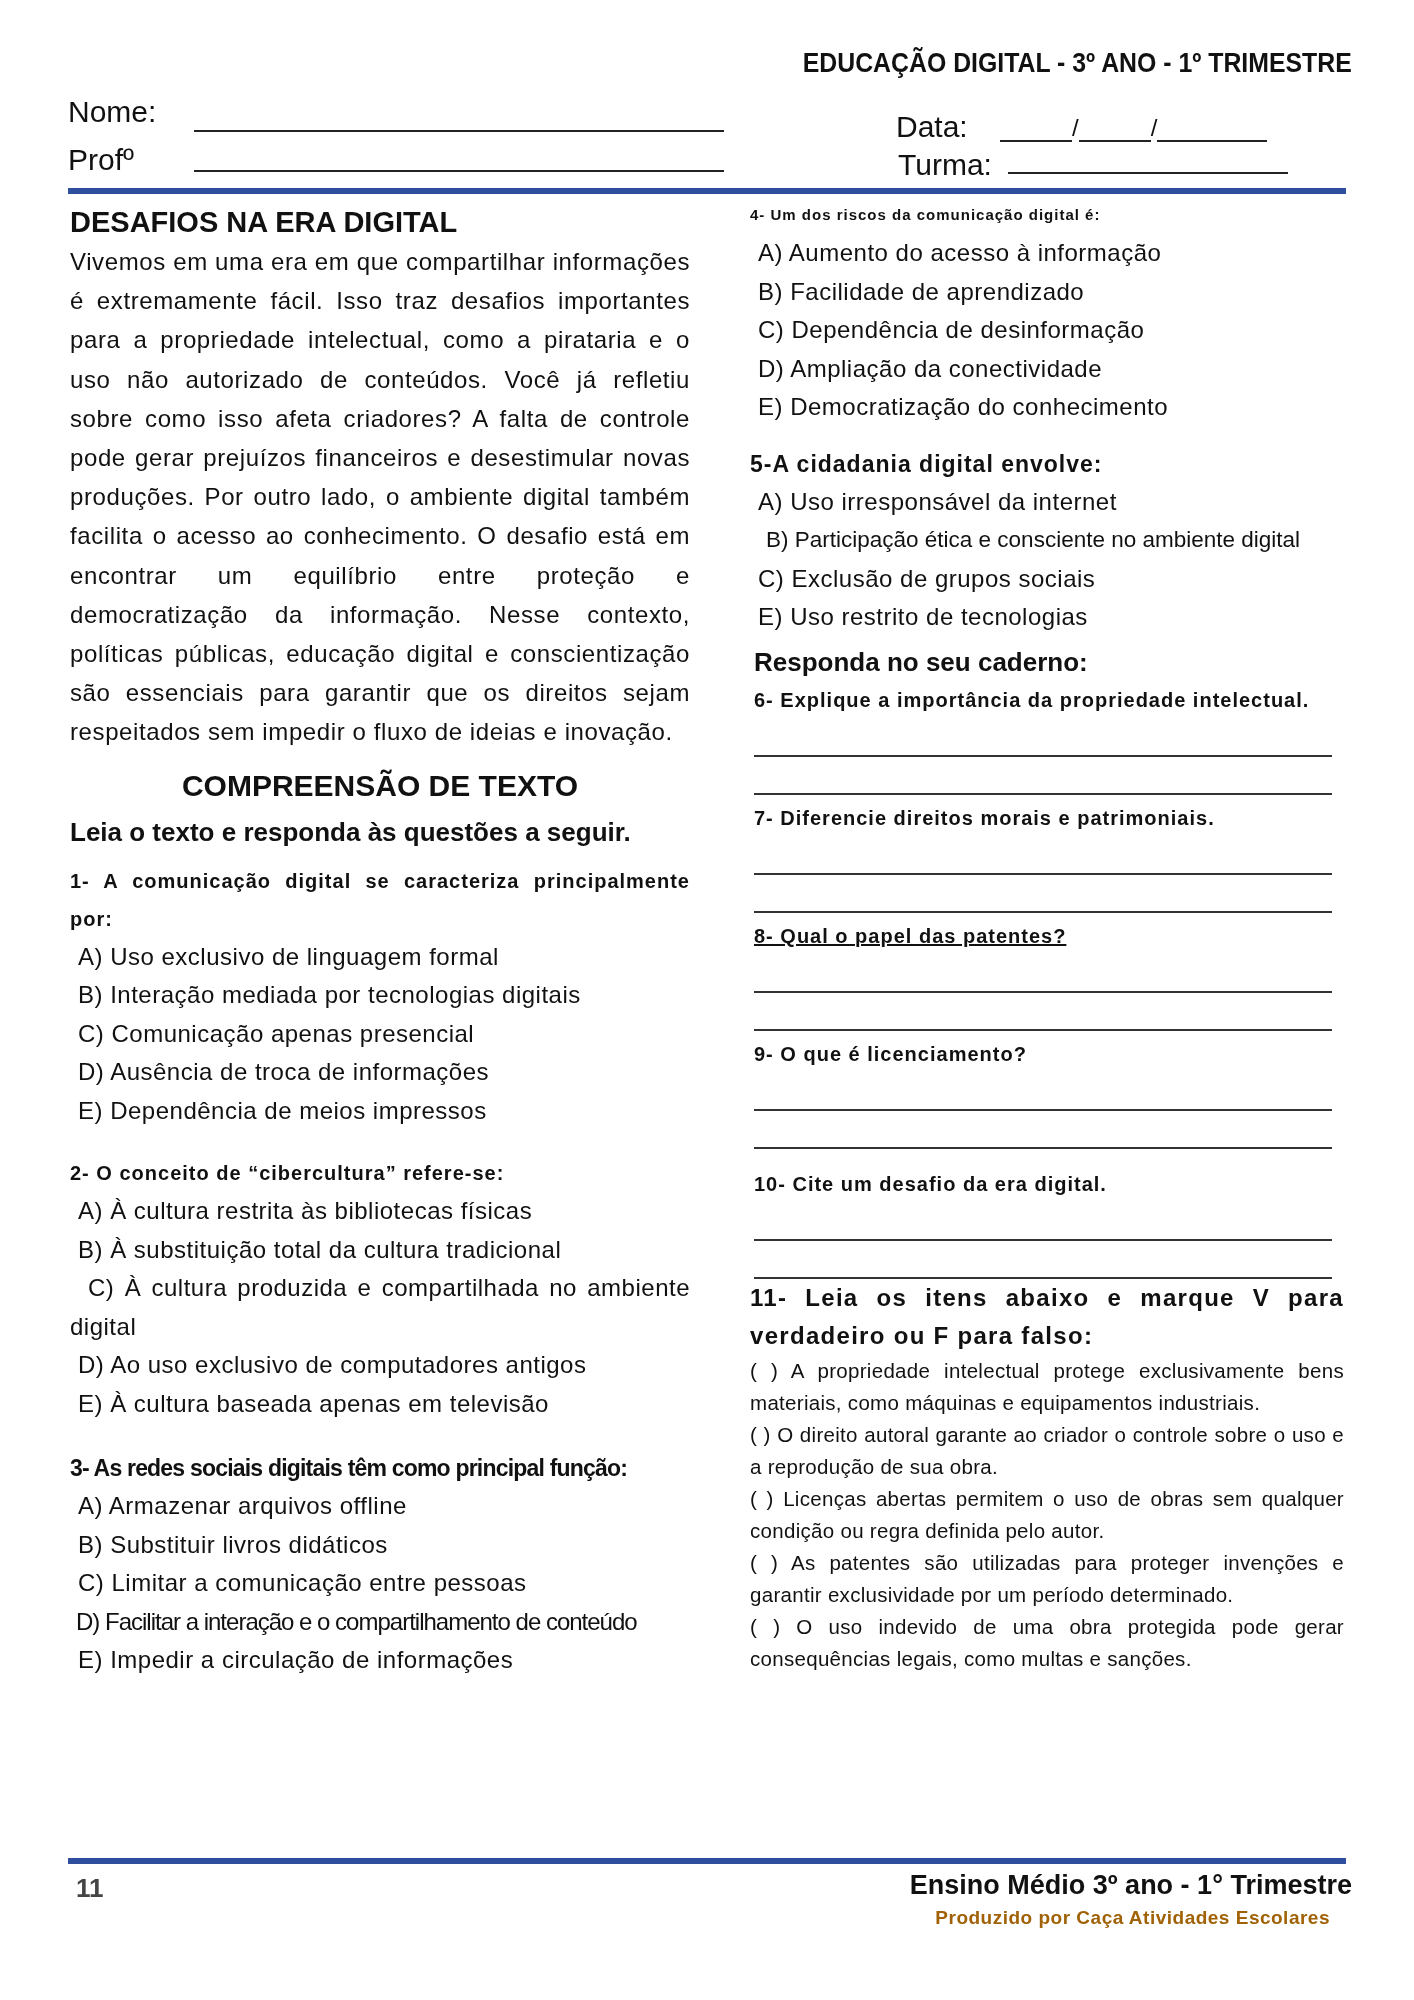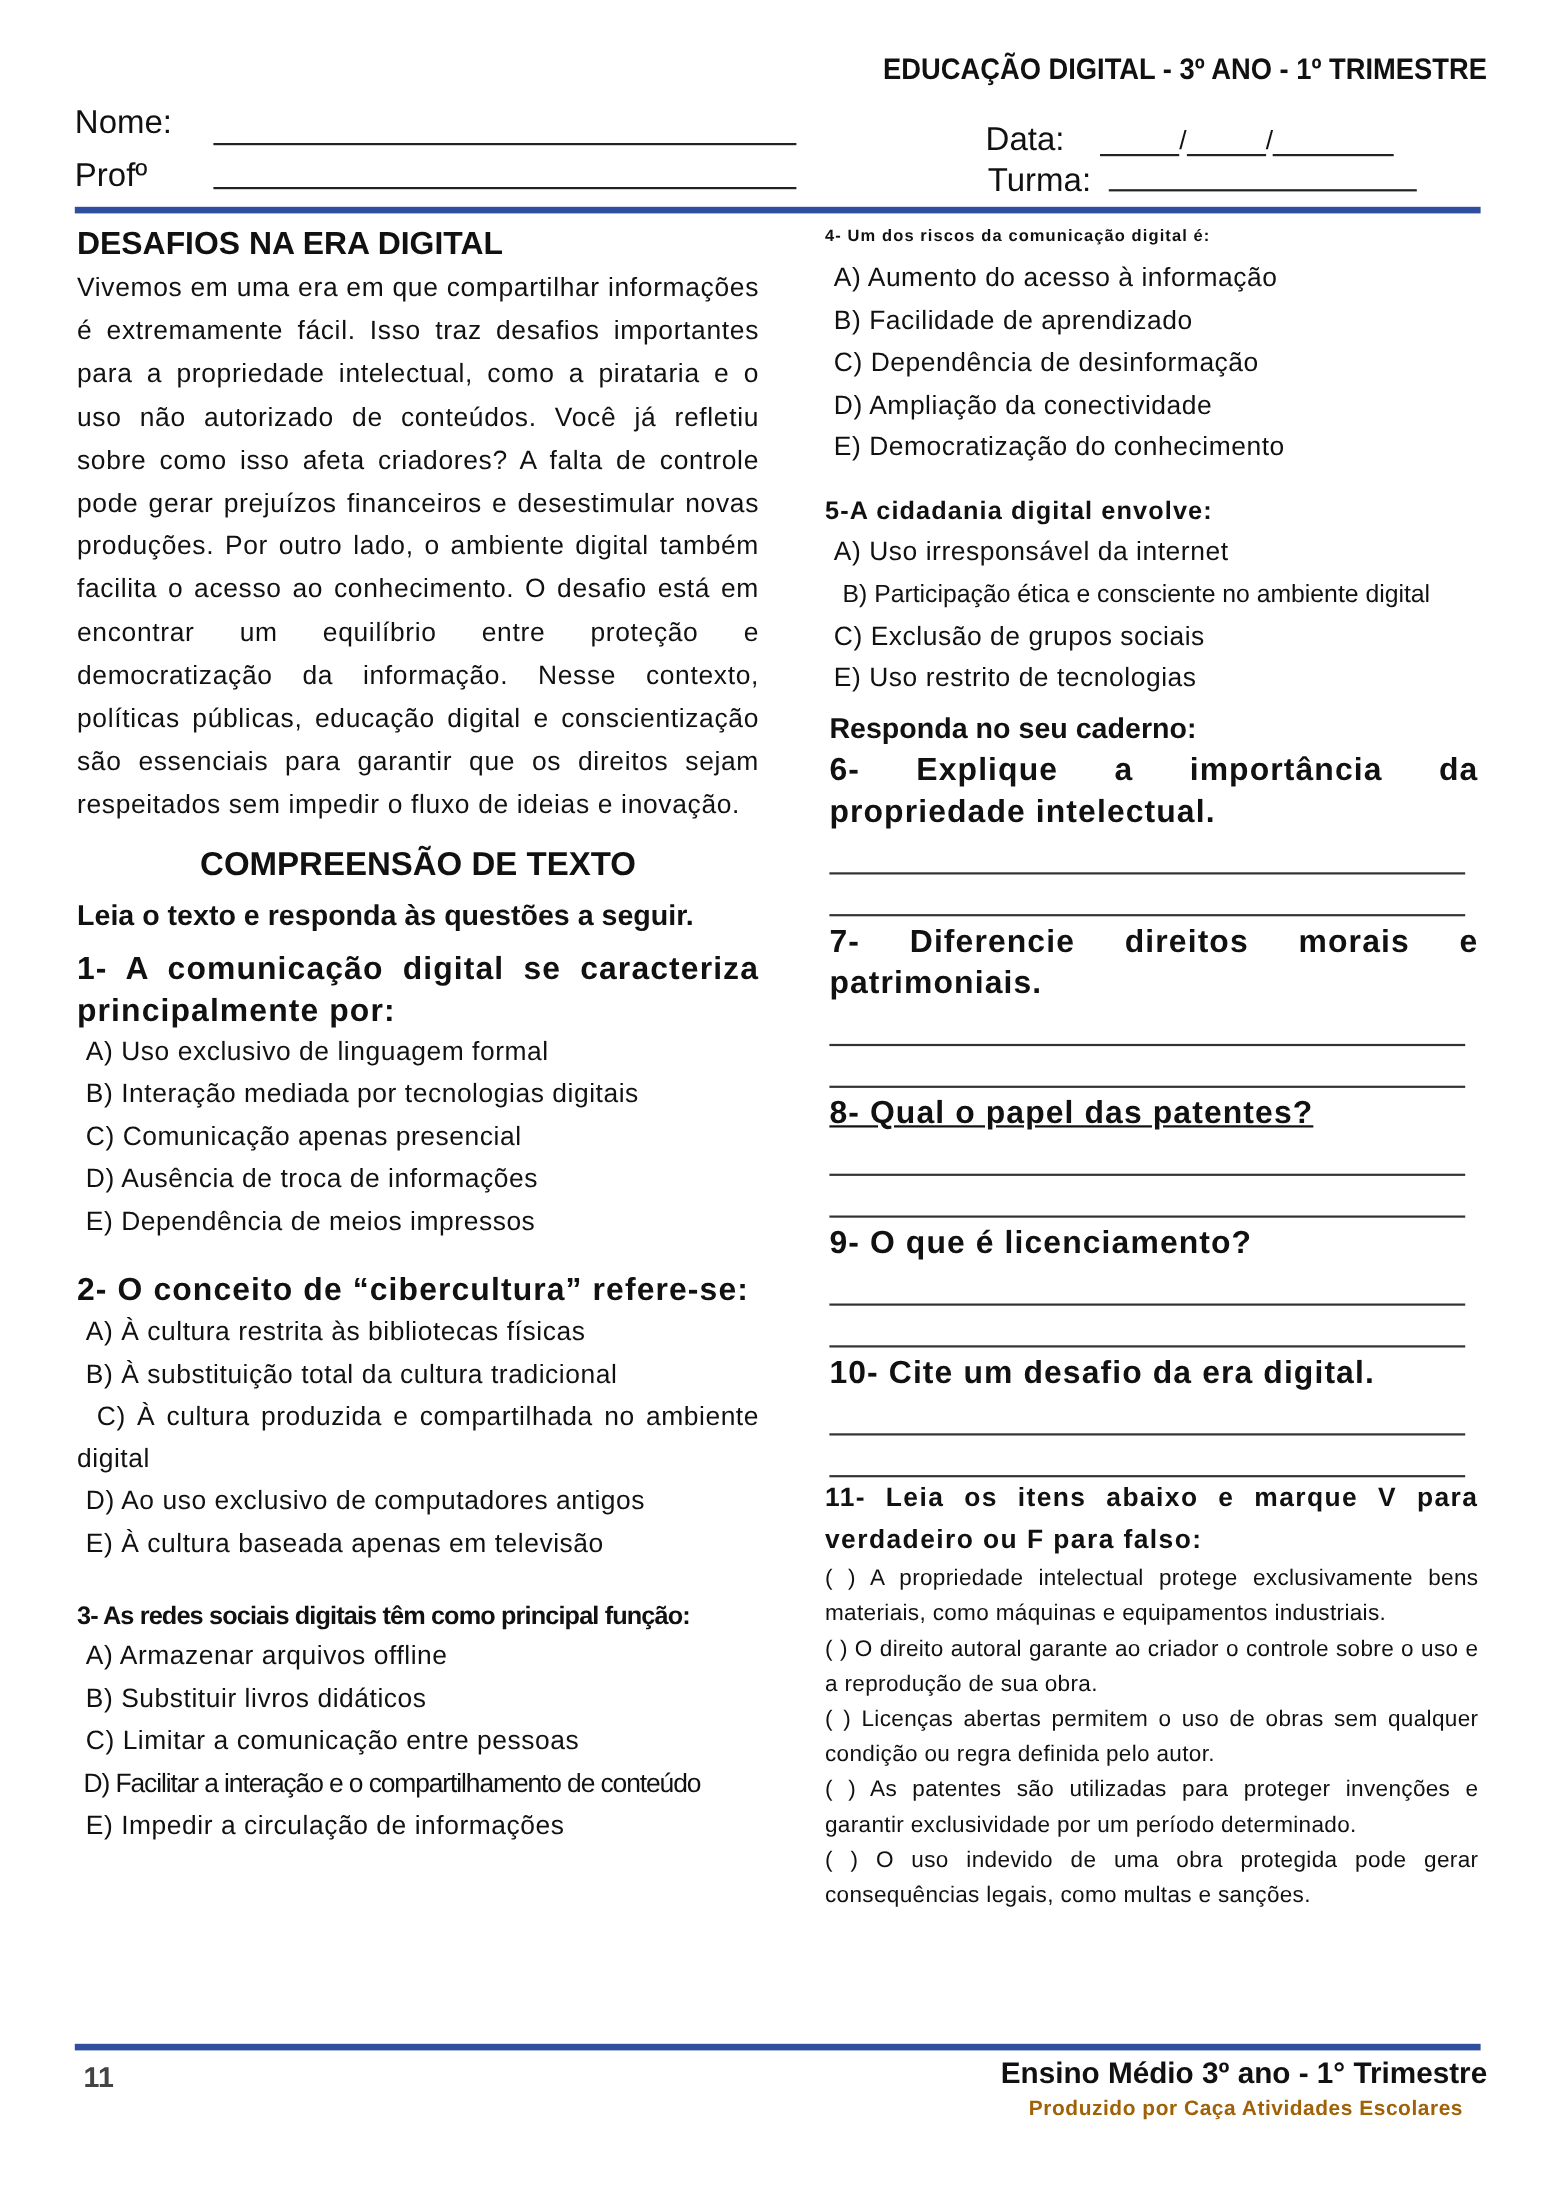--- a/index.html
+++ b/index.html
@@ -7,21 +7,21 @@
   .abs { position: absolute; }
   .hdr-title { right: 62px; top: 48px; font-size: 27px; font-weight: bold; letter-spacing: 0px; transform: scaleX(0.92); transform-origin: right center; }
   .field-label { font-size: 30px; }
   .uline { display: inline-block; border-bottom: 2px solid #222; }
   .rule { left: 68px; width: 1278px; height: 6px; background: #2f4f9e; }
   .col { position: absolute; }
   .left { left: 70px; width: 620px; }
   .right { left: 750px; width: 594px; }
   .sec-title { font-size: 29px; font-weight: bold; }
   .body-text { font-size: 24px; line-height: 39.2px; text-align: justify; letter-spacing: 0.6px; }
-  .q-title { font-size: 29px; font-weight: bold; line-height: 38px; letter-spacing: 1px; text-align: justify; }
+  .q-title { font-size: 20px; font-weight: bold; line-height: 38px; letter-spacing: 1px; text-align: justify; }
   .opt { font-size: 24px; line-height: 38.5px; letter-spacing: 0.5px; padding-left: 8px; }
   .answer-line { height: 36px; border-bottom: 2px solid #333; margin-right: 12px; }
   .tf-item { font-size: 20.5px; line-height: 32px; text-align: justify; letter-spacing: 0.3px; }
   .center { text-align: center; }
   .footer-num { left: 76px; top: 1873px; font-size: 26px; font-weight: bold; color: #444; }
   .footer-title { right: 62px; top: 1870px; font-size: 27px; font-weight: bold; }
   .footer-credit { right: 84px; top: 1907px; font-size: 19px; font-weight: bold; color: #a16207; letter-spacing: 0.5px; }
 </style>
 </head>
 <body>
@@ -117,21 +117,21 @@
     <div style="margin-top:4px;text-decoration:underline;">
       <div class="q-title">8- Qual o papel das patentes?</div>
       <div class="answer-line"></div>
       <div class="answer-line"></div>
     </div>
     <div style="margin-top:4px;">
       <div class="q-title">9- O que é licenciamento?</div>
       <div class="answer-line"></div>
       <div class="answer-line"></div>
     </div>
-    <div style="margin-top:4px;">
+    <div style="margin-top:16px;">
       <div class="q-title">10- Cite um desafio da era digital.</div>
       <div class="answer-line"></div>
       <div class="answer-line"></div>
     </div>
   </div>
 
   <div style="">
     <div class="q-title" style="font-size:24px; letter-spacing:1.3px;">11- Leia os itens abaixo e marque V para verdadeiro ou F para falso:</div>
     <div class="tf-item">(   ) A propriedade intelectual protege exclusivamente bens materiais, como máquinas e equipamentos industriais.</div>
     <div class="tf-item">(    ) O direito autoral garante ao criador o controle sobre o uso e a reprodução de sua obra.</div>

